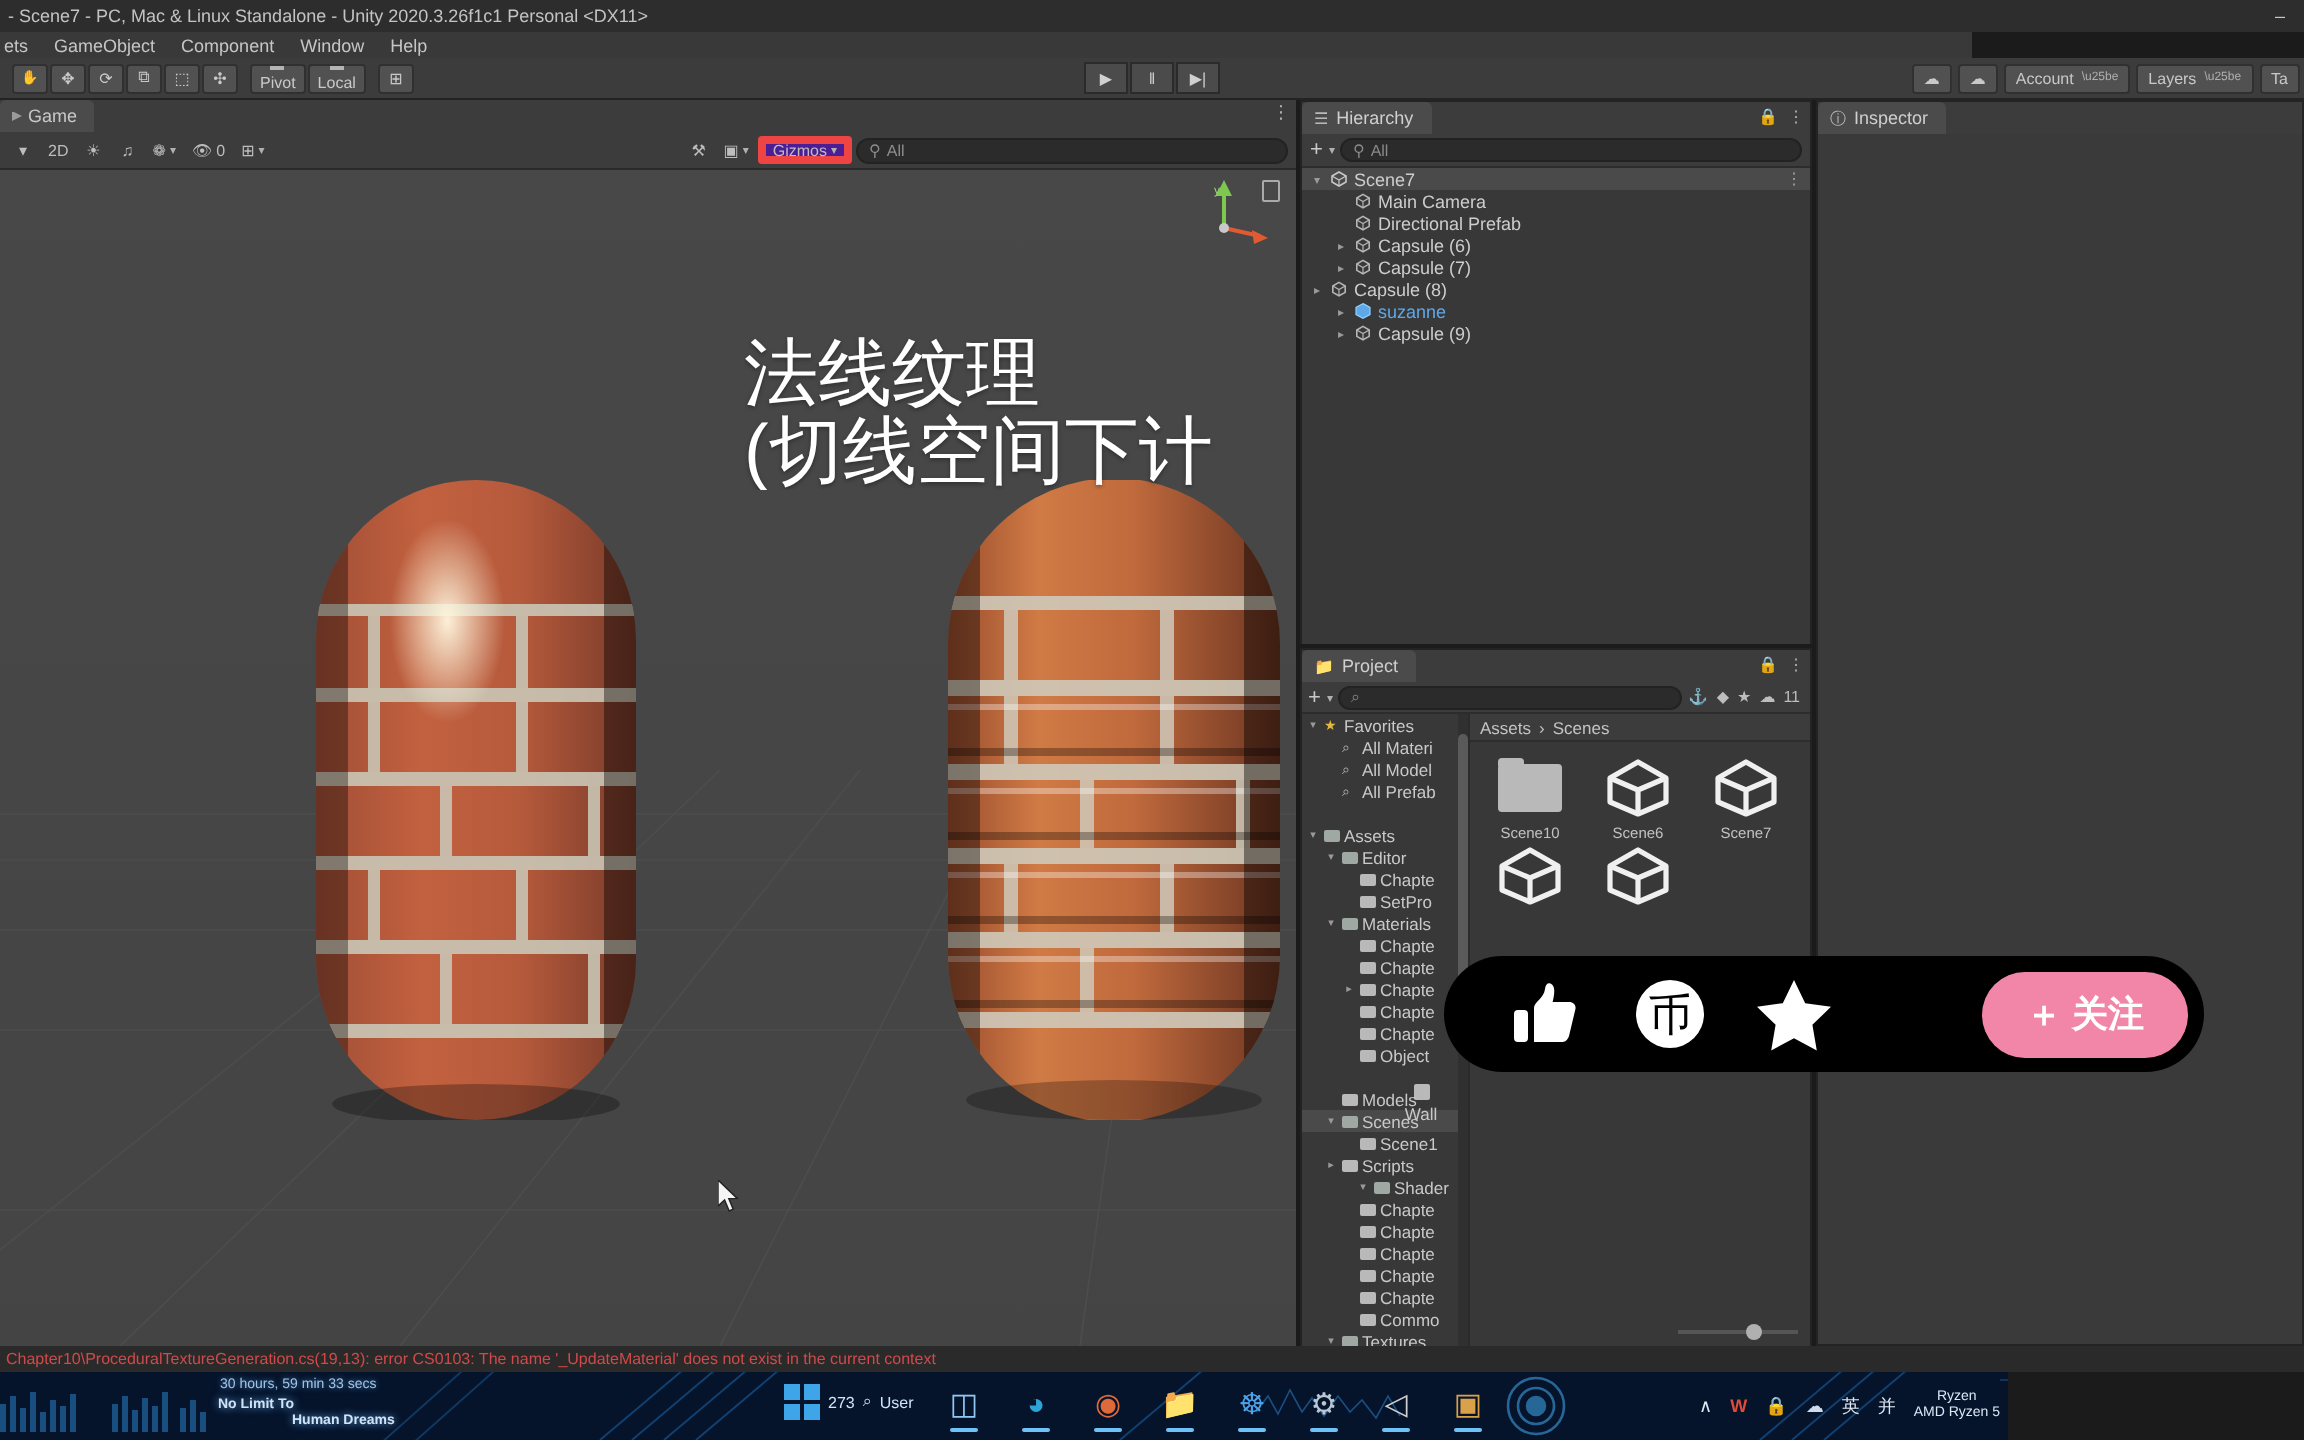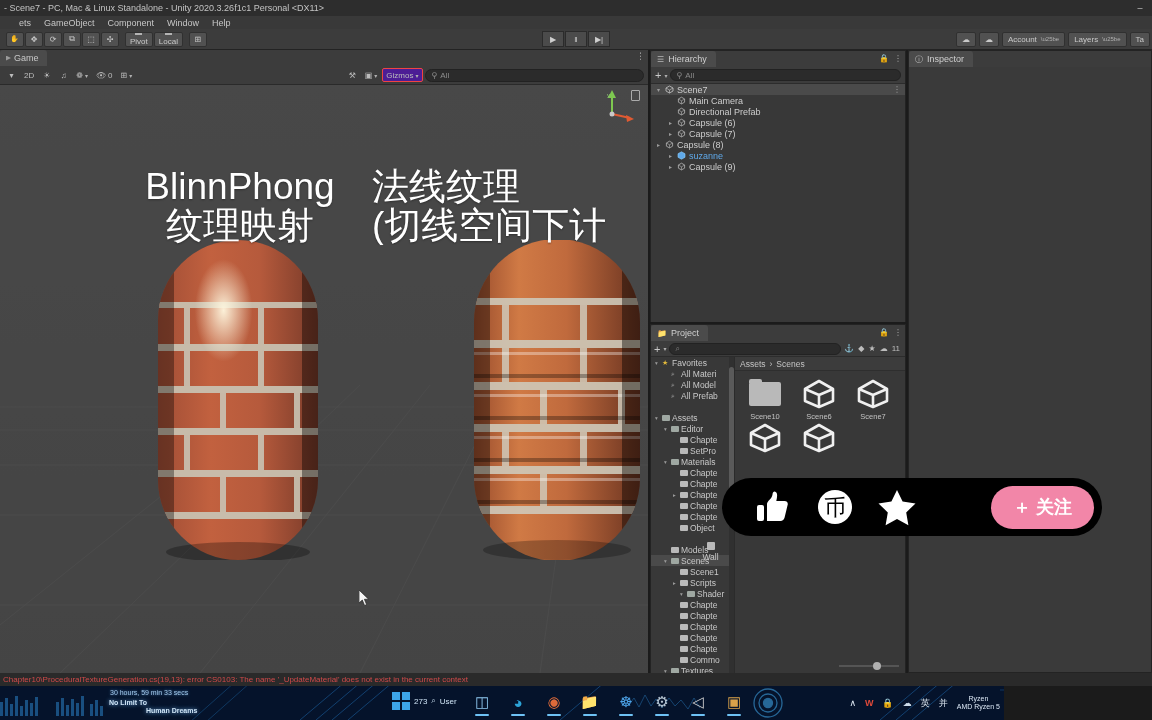--- a/index.html
+++ b/index.html
@@ -21,23 +21,23 @@
   }
   .titlebar .winbtns {
     position:absolute; right:0; top:0; height:16px; display:flex;
   }
   .titlebar .winbtn {
     width:24px; height:16px; color:#c8c8c8; font-size:9px;
     display:flex; align-items:center; justify-content:center;
   }
   
   .menubar {
-    position:absolute; left:0; top:16px; width:1152px; height:13px;
+    position:absolute; left:0; top:16px; width:986px; height:13px;
     background:#393939; color:#c6c6c6; font-size:9px;
-    display:flex; align-items:center; gap:13px; padding-left:19px;
+    display:flex; align-items:center; gap:13px; padding-left:2px;
     white-space:nowrap;
   }
   .menubar .mi { cursor:default; }
 
   
   .maintoolbar {
     position:absolute; left:0; top:29px; width:1152px; height:21px;
     background:#3c3c3c; border-bottom:1px solid #232323;
     display:flex; align-items:center;
   }
@@ -88,21 +88,21 @@
   .view-toolbar {
     position:absolute; left:0; top:16px; width:648px; height:19px;
     background:#3c3c3c; border-bottom:1px solid #2a2a2a;
     display:flex; align-items:center; gap:2px; padding:0 4px;
   }
   .vt-btn {
     height:14px; min-width:15px; color:#bdbdbd; font-size:8px;
     display:flex; align-items:center; justify-content:center;
     padding:0 3px; gap:2px; border-radius:2px;
   }
-  .vt-btn.boxed { background:#4c1d95; border:1px solid #ef4444; }
+  .vt-btn.boxed { background:#4c1d95; border:4px solid #ef4444; }
   .vt-search {
     height:13px; background:#2b2b2b; border:1px solid #222; border-radius:7px;
     color:#8d8d8d; font-size:8px; display:flex; align-items:center;
     padding:0 6px; gap:3px; flex:1; max-width:300px;
   }
   .scene-canvas {
     position:absolute; left:0; top:35px; width:648px; height:588px;
     background: #474747;
     overflow:hidden;
   }
@@ -490,24 +490,20 @@
             <rect x="0" y="176" width="190" height="4"></rect>
             <rect x="0" y="218" width="190" height="4"></rect>
             <rect x="0" y="260" width="190" height="4"></rect>
           </g>
           <rect x="0" y="0" width="28" height="320" fill="#000" opacity="0.38"></rect>
           <rect x="160" y="0" width="30" height="320" fill="#000" opacity="0.42"></rect>
         </g>
         <ellipse cx="95" cy="310" rx="74" ry="10" fill="#000" opacity="0.26"></ellipse>
       </svg>
 
-      <div class="scene-label" style="left:100px; top:45px; width:280px; font-size:37px;">
-        <span>BlinnPhong
-纹理映射</span>
-      </div>
       <div class="scene-label" style="left:372px; top:45px; width:290px; font-size:37px; text-align:left; overflow:hidden;">
         <span>法线纹理
 (切线空间下计</span>
       </div>
 
       <svg class="gizmo-axis" viewBox="0 0 48 48">
         <line x1="24" y1="26" x2="24" y2="6" stroke="#7ec850" stroke-width="2"></line>
         <polygon points="24,2 20,10 28,10" fill="#7ec850"></polygon>
         <text x="19" y="9" fill="#9ad97a" font-size="6" font-family="Liberation Sans, sans-serif">y</text>
         <line x1="24" y1="26" x2="42" y2="30" stroke="#e05a32" stroke-width="2"></line>
@@ -743,21 +739,21 @@
             <div class="trow sel" style="padding-left: 11px;">
               <span class="tarrow">▾</span>
               <span class="folder-ico open"></span>
               <span>Scenes</span>
             </div>
             <div class="trow" style="padding-left: 20px;">
               <span class="tarrow"></span>
               <span class="folder-ico"></span>
               <span>Scene1</span>
             </div>
-            <div class="trow" style="padding-left: 0; margin-left: 20px;">
+            <div class="trow" style="padding-left: 11px;">
               <span class="tarrow">▸</span>
               <span class="folder-ico"></span>
               <span>Scripts</span>
             </div>
             <div class="trow" style="padding-left: 11px; margin-left: 16px;">
               <span class="tarrow">▾</span>
               <span class="folder-ico open"></span>
               <span>Shader</span>
             </div>
             <div class="trow" style="padding-left: 20px;">

